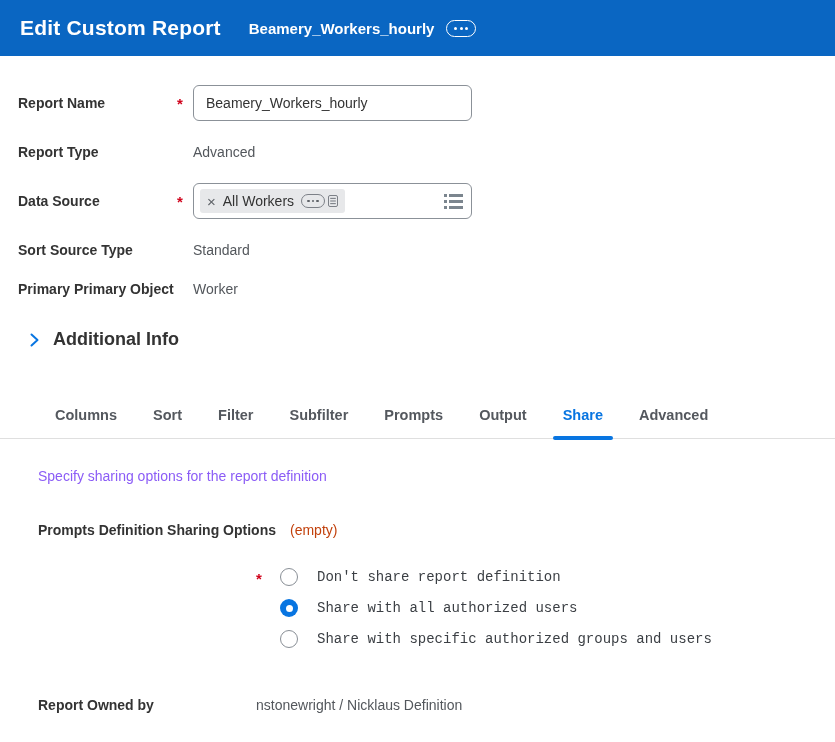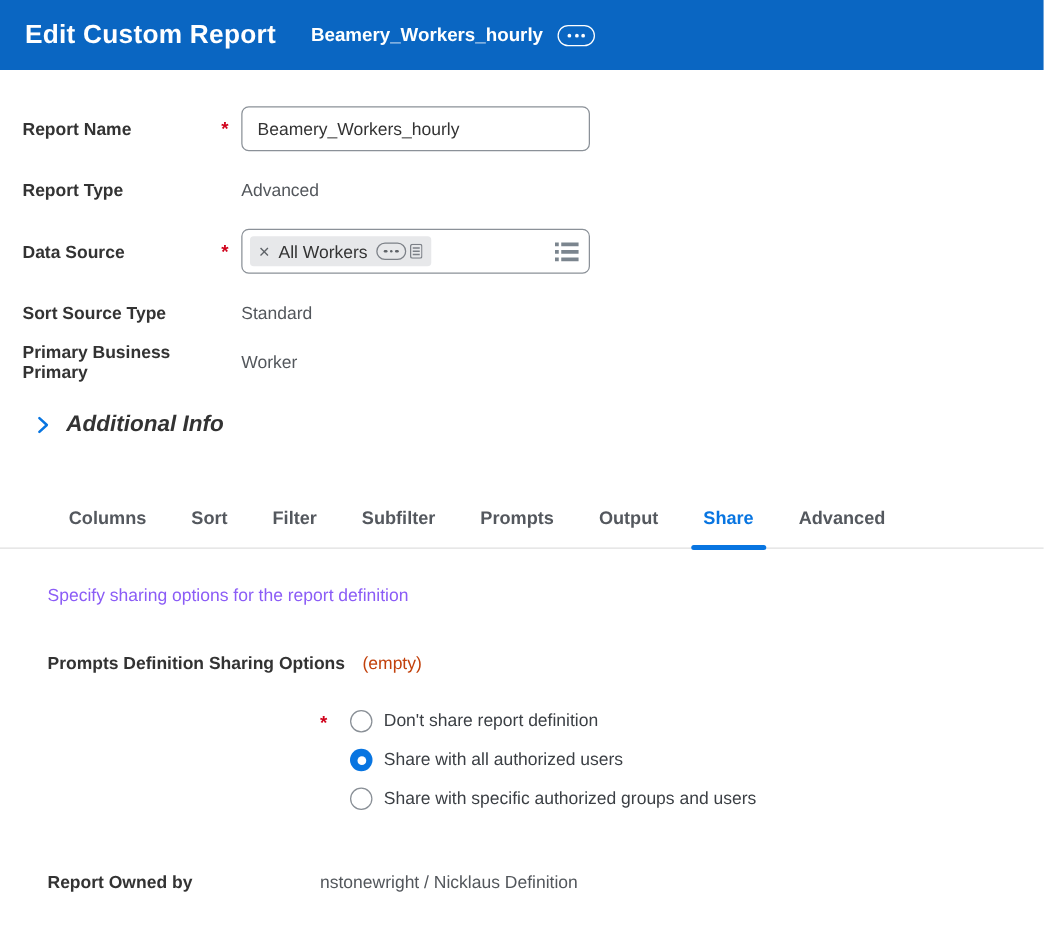--- a/index.html
+++ b/index.html
@@ -32,21 +32,21 @@
     gap:7px; padding:0 7px; cursor:default; }
   .pill-x { color:#5f6368; font-size:15px; line-height:1; cursor:pointer; }
   .pill-label { font-size:14px; color:#333; }
   .pill-ellipsis { width:24px; height:14px; border:1px solid #7c8087; border-radius:8px; background:#fff0;
     display:inline-flex; align-items:center; justify-content:center; gap:2px; cursor:pointer; }
   .pill-ellipsis i { width:2.5px; height:2.5px; border-radius:50%; background:#5f6368; }
   .pill-db { display:inline-flex; cursor:pointer; margin-left:-4px; }
   .prompt-icon { position:absolute; right:8px; top:9px; cursor:pointer; display:flex; }
 
   
-  .additional-info { margin:31px 0 0 30px; display:flex; align-items:center; gap:14px; cursor:pointer;font-style:italic; }
+  .additional-info { margin:31px 0 0 30px; display:flex; align-items:center; gap:14px; cursor:pointer; }
   .additional-info-label { font-size:18px; font-weight:bold; color:#333; }
 
   
   .tabs { margin-top:57px; padding-left:55px; border-bottom:1px solid #dfdfdf; display:flex; gap:36px; }
   .tab { position:relative; padding:0 0 15px 0; background:none; border:none; cursor:pointer;
     font-family:inherit; font-size:14.5px; font-weight:bold; color:#54585e; }
   .tab-underline { display:none; }
   .tab.active { color:var(--accent,#0875e1); }
   .tab.active .tab-underline { display:block; position:absolute; left:-10px; right:-10px; bottom:-2px;
     height:4px; border-radius:3px; background:var(--accent,#0875e1); }
@@ -54,21 +54,21 @@
   
   .share-section { padding-left:38px; }
   .share-desc { margin-top:29px; font-size:14px; color:#8b5cf6; }
   .rdso-row { margin-top:38px; display:flex; align-items:center; }
   .rdso-label { font-size:14px; font-weight:bold; color:#333; }
   .rdso-value { margin-left:14px; font-size:14px; color:#c2410c; }
 
   .radio-group-row { margin-top:30px; display:flex; }
   .radio-spacer { width:218px; }
   .radio-req { width:24px; font-size:15px; font-weight:bold; color:var(--required,#d0021b); padding-top:2px; }
-  .radio-row { display:flex; gap:9px; height:18px; margin-bottom:13px; cursor:pointer; }
+  .radio-row { display:flex; align-items:center; gap:19px; height:18px; margin-bottom:13px; cursor:pointer;font-family:Liberation Mono, monospace; }
   .radio { width:18px; height:18px; border:1.5px solid #898f96; border-radius:50%; background:#fff; flex:0 0 18px; }
   .radio.checked { border:0; background:var(--accent,#0875e1); position:relative; }
   .radio.checked::after { content:""; position:absolute; left:5.5px; top:5.5px; width:7px; height:7px;
     background:#fff; border-radius:50%; }
   .radio-label { font-size:14px; color:#3b3f44; }
 
   .owned-row { margin-top:36px; display:flex; align-items:center; }
   .owned-label { width:218px; font-size:14px; font-weight:bold; color:#333; }
   .owned-value { font-size:14px; color:#53575c; }
 </style>
@@ -133,21 +133,21 @@
     </div>
   </div>
 
   <div class="form-row row-text" style="margin-bottom:21px">
     <span class="label-cell">Sort Source Type</span>
     <span class="req-cell"></span>
     <span class="static-value">Standard</span>
   </div>
 
   <div class="form-row row-text" style="margin-bottom:0">
-    <span class="label-cell">Primary Business Primary</span>
+    <span class="label-cell">Primary Primary Object</span>
     <span class="req-cell"></span>
     <span class="static-value">Worker</span>
   </div>
 </div>
 
 <div class="additional-info">
   <svg width="9" height="14" viewBox="0 0 9 14">
     <polyline points="1.5,1.5 7.5,7 1.5,12.5" fill="none" stroke="#0875e1" stroke-width="2" stroke-linecap="round" stroke-linejoin="round"></polyline>
   </svg>
   <span class="additional-info-label">Additional Info</span>

